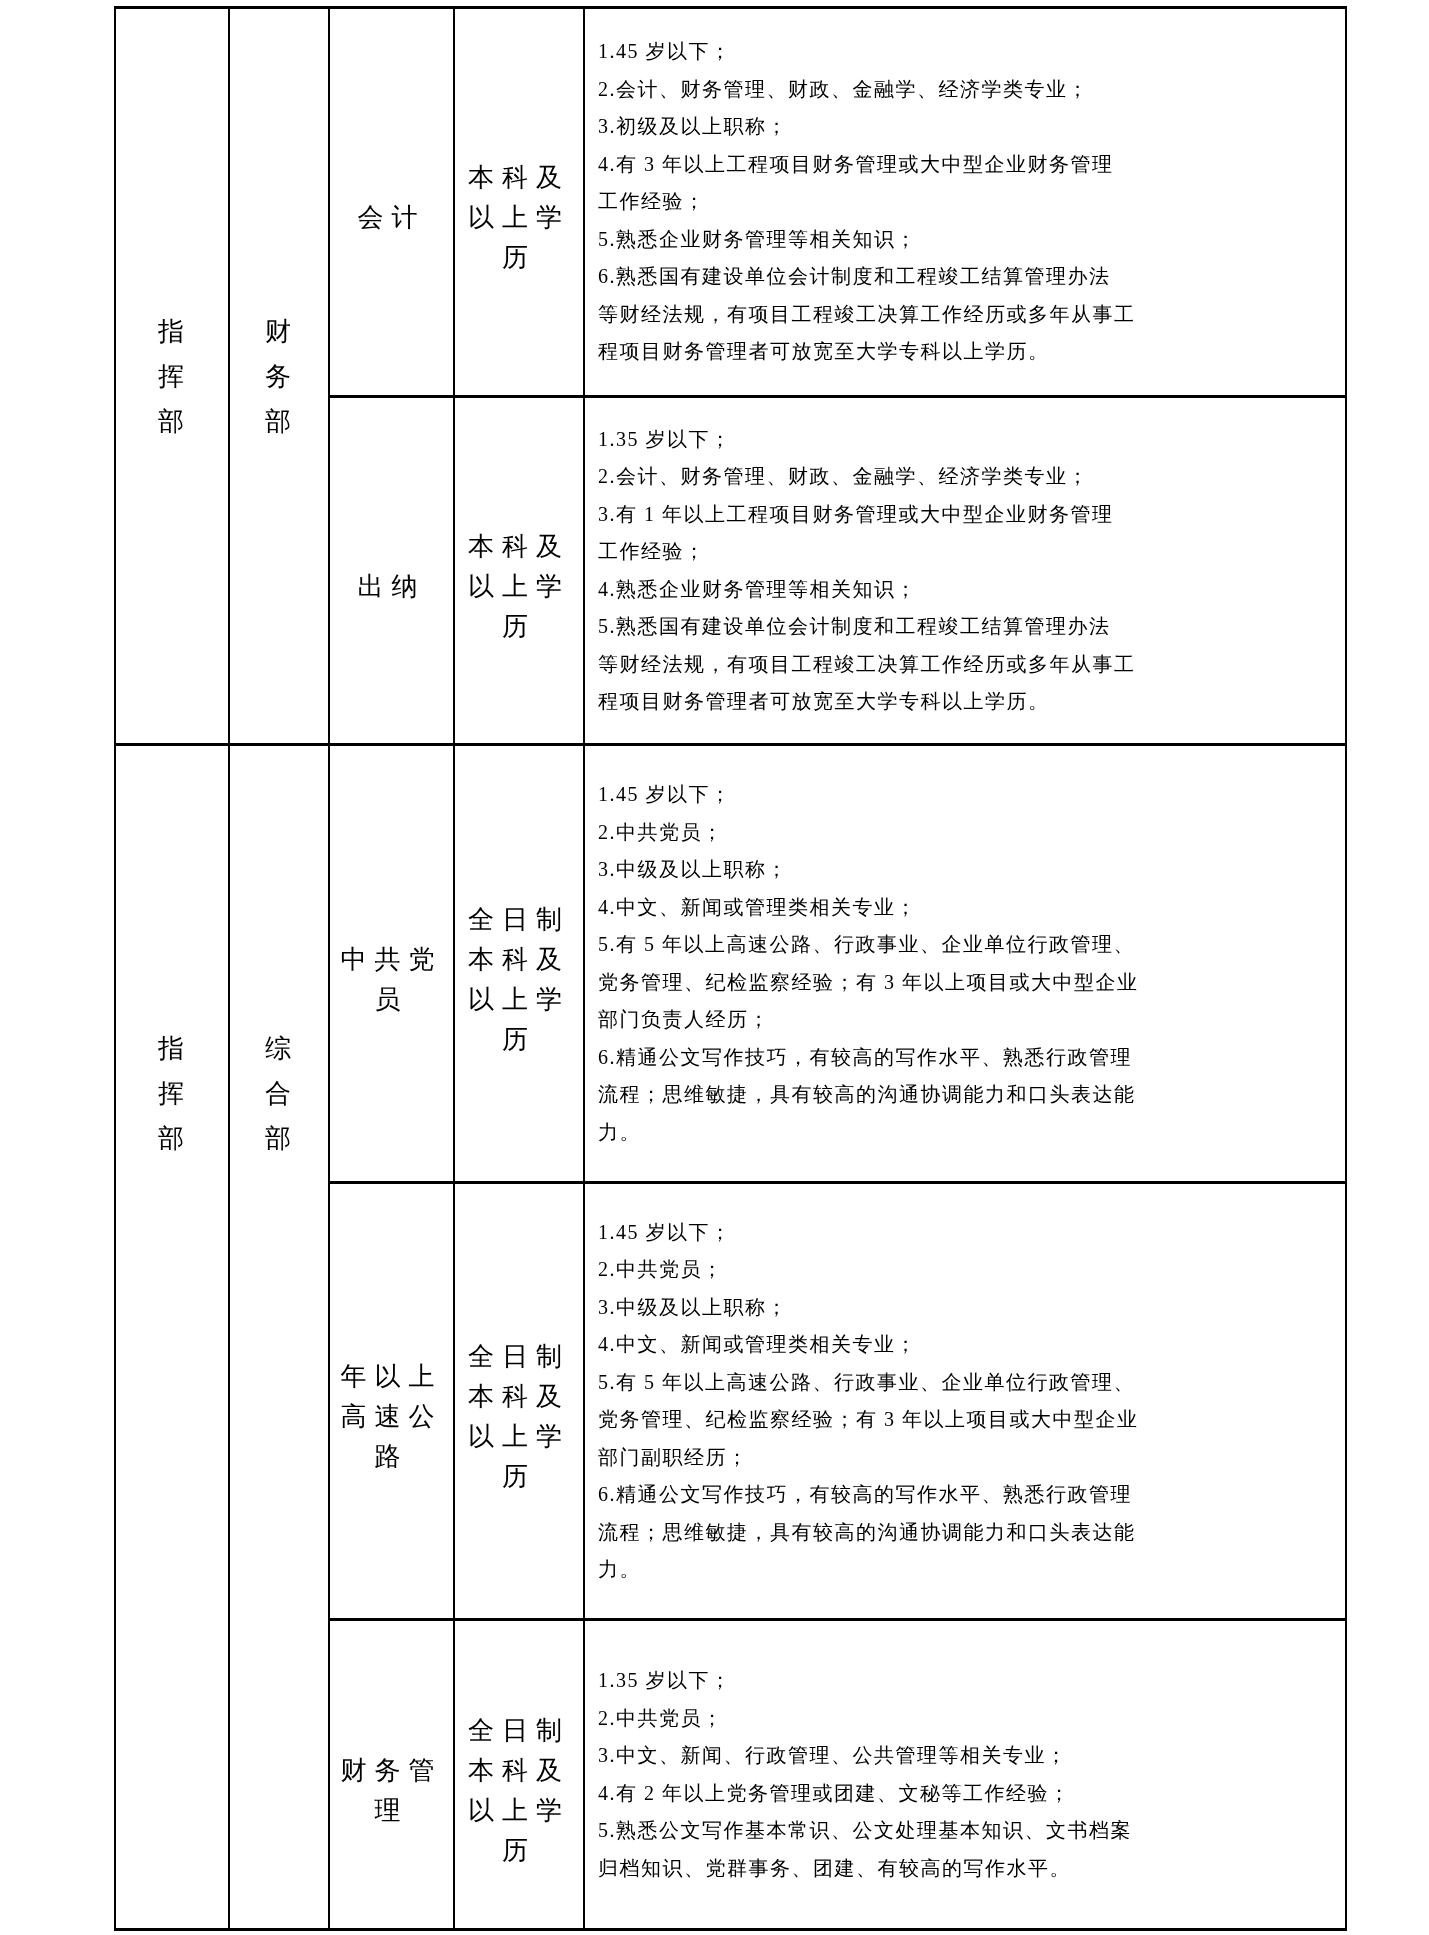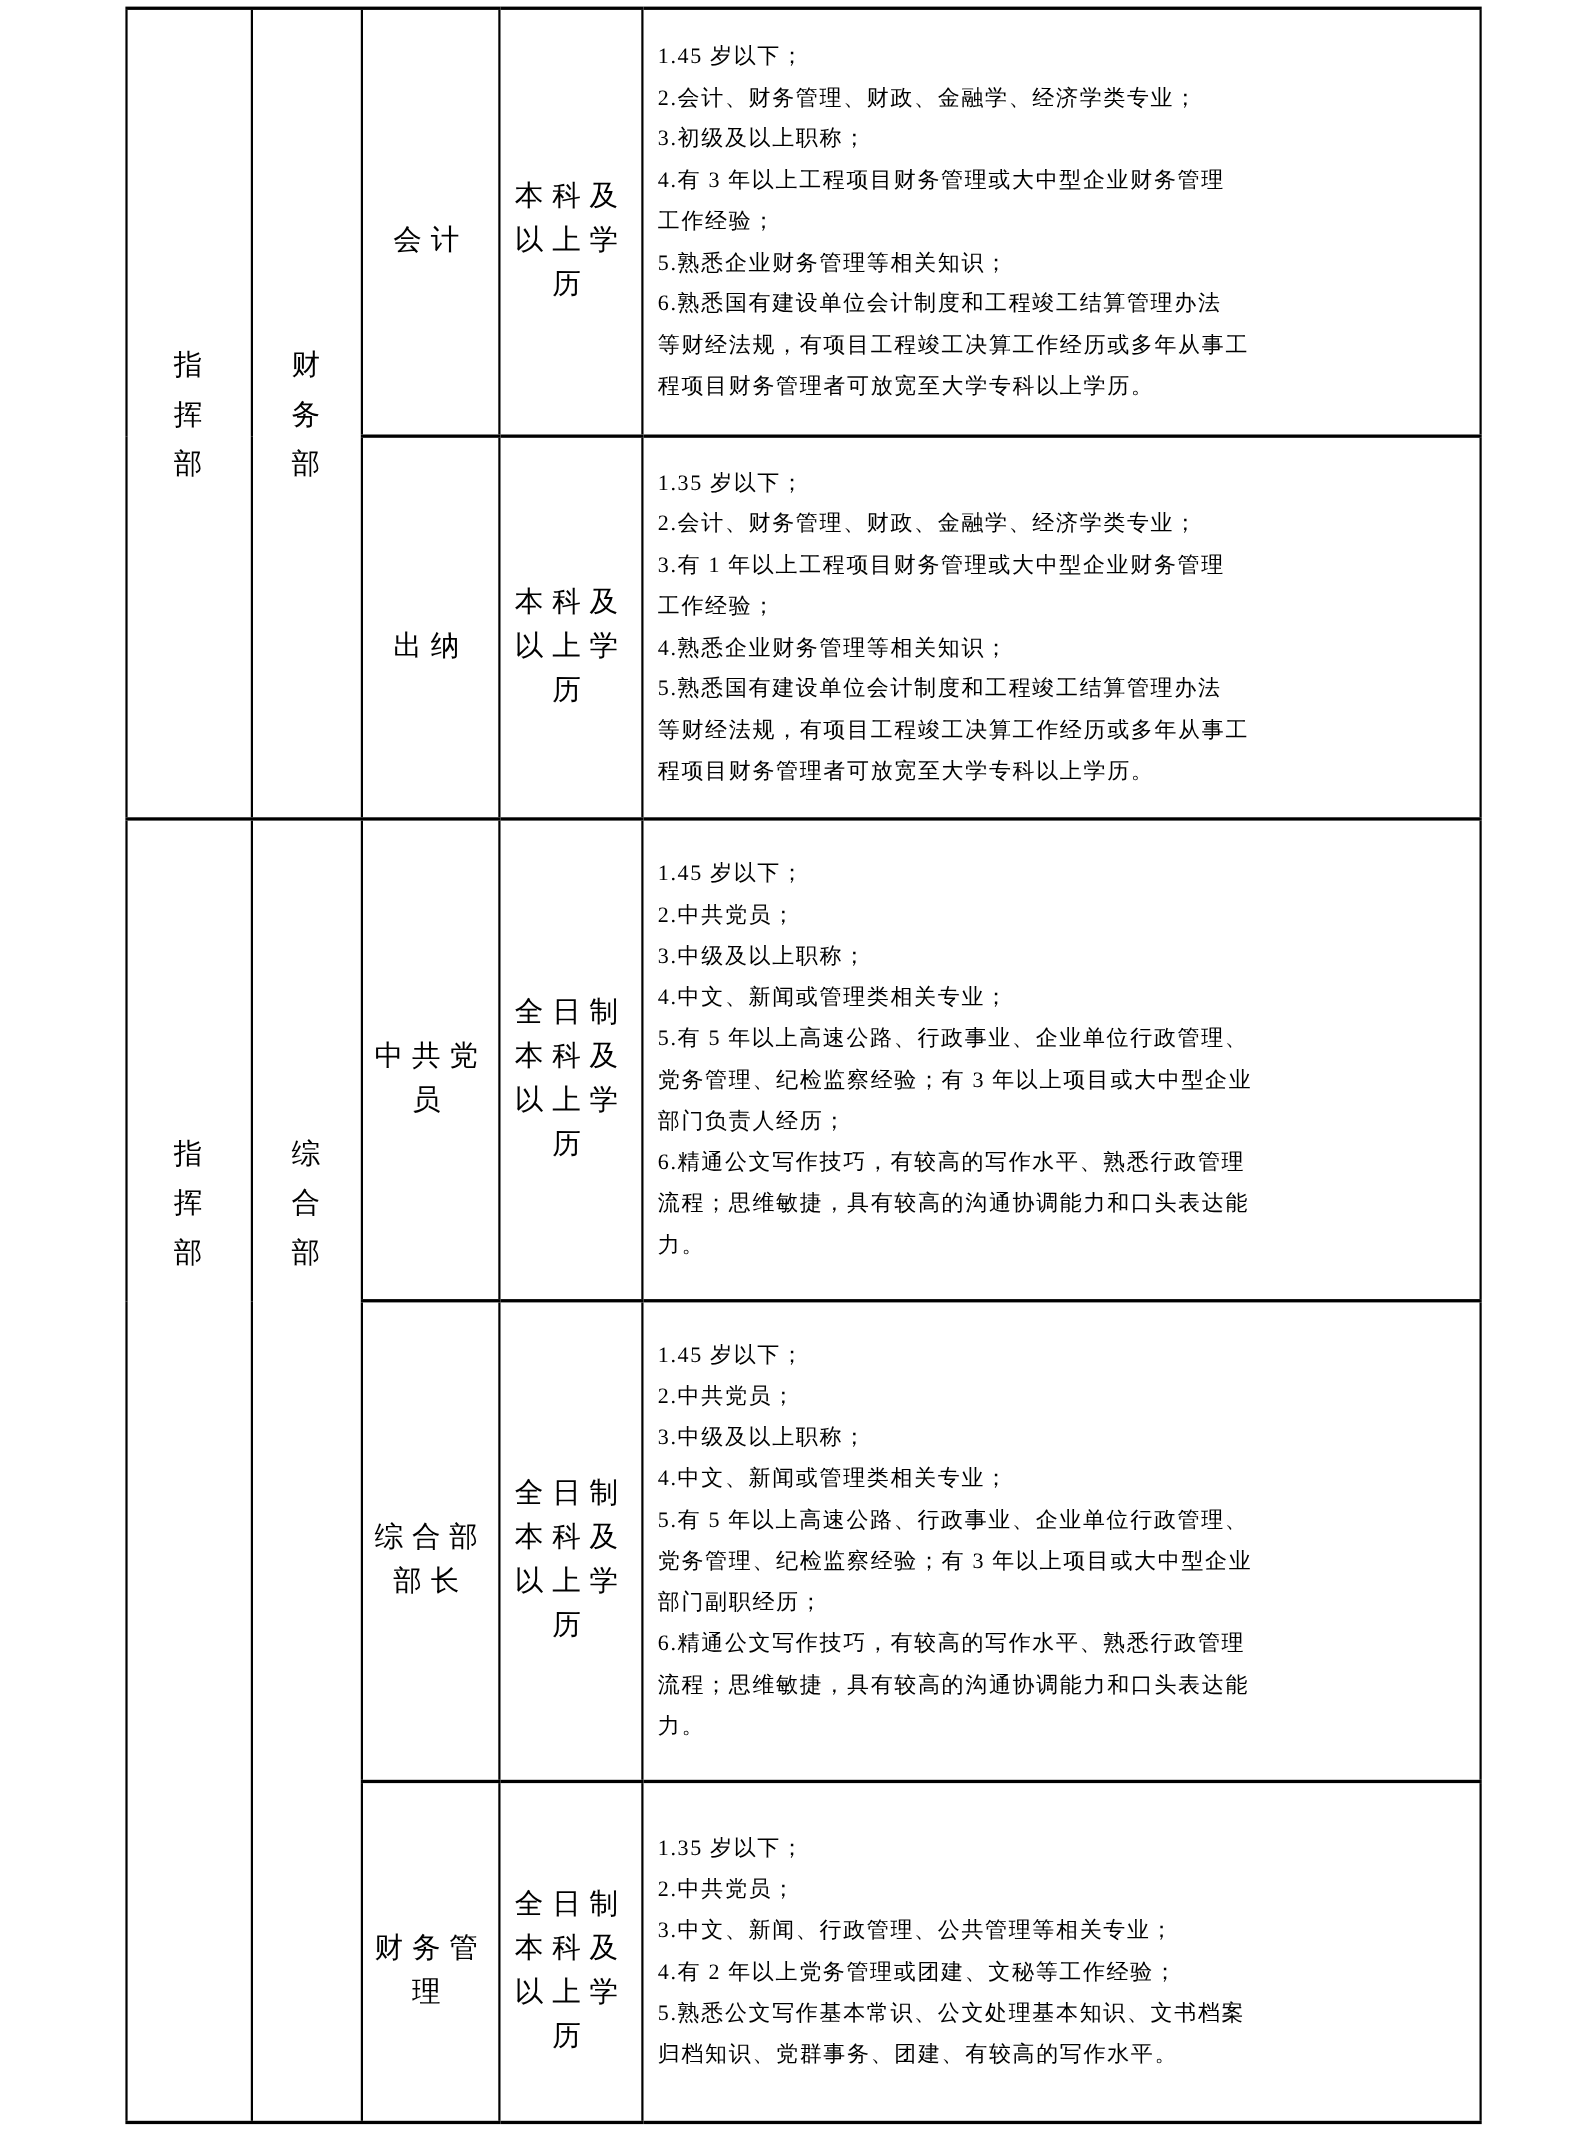--- a/index.html
+++ b/index.html
@@ -120,21 +120,21 @@
 5.有 5 年以上高速公路、行政事业、企业单位行政管理、
 党务管理、纪检监察经验；有 3 年以上项目或大中型企业
 部门负责人经历；
 6.精通公文写作技巧，有较高的写作水平、熟悉行政管理
 流程；思维敏捷，具有较高的沟通协调能力和口头表达能
 力。</div>
       </td>
     </tr>
     <tr class="r4">
       <td>
-        <span class="wrap3">综合部部长</span>
+        <span class="wrap3">年以上高速公路</span>
       </td>
       <td>
         <span class="wrap3">全日制本科及以上学历</span>
       </td>
       <td class="req">
         <div class="reqtext">1.45 岁以下；
 2.中共党员；
 3.中级及以上职称；
 4.中文、新闻或管理类相关专业；
 5.有 5 年以上高速公路、行政事业、企业单位行政管理、

